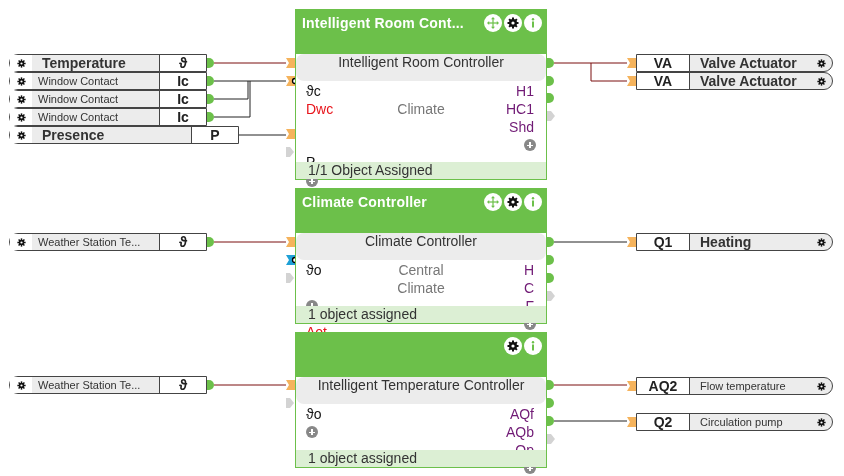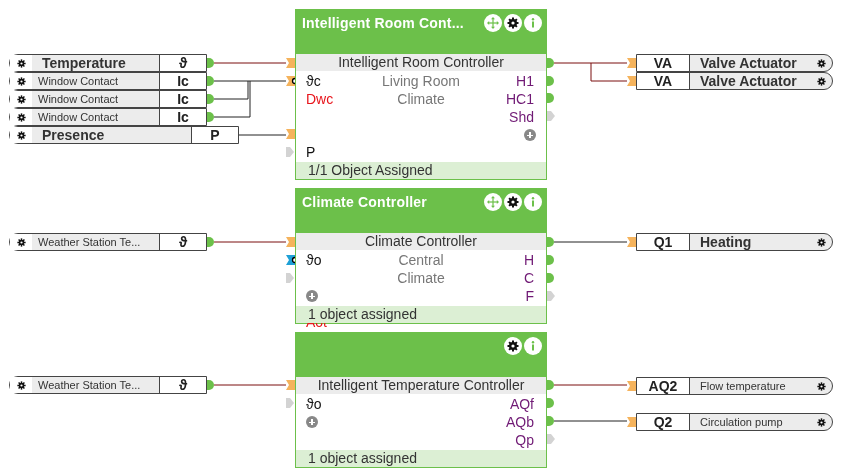--- a/index.html
+++ b/index.html
@@ -3,21 +3,21 @@
 <meta charset="utf-8">
 <style>
   html,body{margin:0;padding:0;background:#fff;}
   body{width:844px;height:476px;position:relative;overflow:hidden;font-family:"Liberation Sans",sans-serif;}
   #wires{position:absolute;left:0;top:0;width:844px;height:476px;pointer-events:none;}
   .blk{position:absolute;left:295px;width:252px;border:1px solid #6cc04a;background:#fff;box-sizing:border-box;}
   .blk-head{height:44px;background:#6cc04a;color:#fff;font-weight:bold;font-size:14px;line-height:26px;padding-left:6px;position:relative;white-space:nowrap;letter-spacing:0.2px;}
   .blk-icons{position:absolute;right:4px;top:4px;display:flex;gap:2px;}
   .hicon{width:18px;height:18px;border-radius:50%;display:flex;align-items:center;justify-content:center;}
   .hicon svg{width:18px;height:18px;display:block;}
-  .blk-sub{height:17px;background:#ececec;text-align:center;font-size:14px;line-height:17px;color:#333;}
+  .blk-sub{height:27px;background:#ececec;text-align:center;font-size:14px;line-height:17px;color:#333;border-radius:8px;}
   .blk-body{position:relative;}
   .blk-foot{position:absolute;left:0;right:0;bottom:0;height:17px;background:#dcefd4;font-size:14px;line-height:17px;color:#333;padding-left:12px;}
   .pin-l{position:absolute;left:10px;font-size:14px;line-height:18px;color:#111;}
   .pin-r{position:absolute;right:16px;font-size:14px;line-height:18px;color:#701a75;text-align:right;}
   .pin-red{color:#e8141b;}
   .mid{position:absolute;left:0;right:0;text-align:center;font-size:14px;line-height:18px;color:#777;}
   .plus{position:absolute;width:12px;height:12px;border-radius:50%;background:#888;}
   .plus::before,.plus::after{content:"";position:absolute;background:#fff;}
   .plus::before{left:3px;top:5.5px;width:6px;height:1.5px;}
   .plus::after{left:5.25px;top:3px;width:1.5px;height:6px;}
@@ -123,21 +123,20 @@
           </svg>
         </span>
     </div>
   </div>
   <div class="blk-sub">Intelligent Room Controller</div>
   <div class="blk-body" style="height:152px;">
     <span class="pin-l" style="top:1px;">ϑc</span>
     <span class="pin-l pin-red" style="top:19px;">Dwc</span>
     <span class="pin-l" style="top:72px;">P</span>
     <span class="plus" style="left:10px;top:94px;"></span>
-    <span class="mid" style="top:1px;">Living Room</span>
     <span class="mid" style="top:19px;">Climate</span>
     <span class="pin-r" style="top:1px;right:12px;">H1</span>
     <span class="pin-r" style="top:19px;right:12px;">HC1</span>
     <span class="pin-r" style="top:37px;right:12px;">Shd</span>
     <span class="plus" style="right:10px;top:58px;"></span>
   </div>
   <div class="blk-foot">1/1 Object Assigned</div>
 </div>
 
 <div class="blk" id="b1" style="top:188px;height:136px;">

